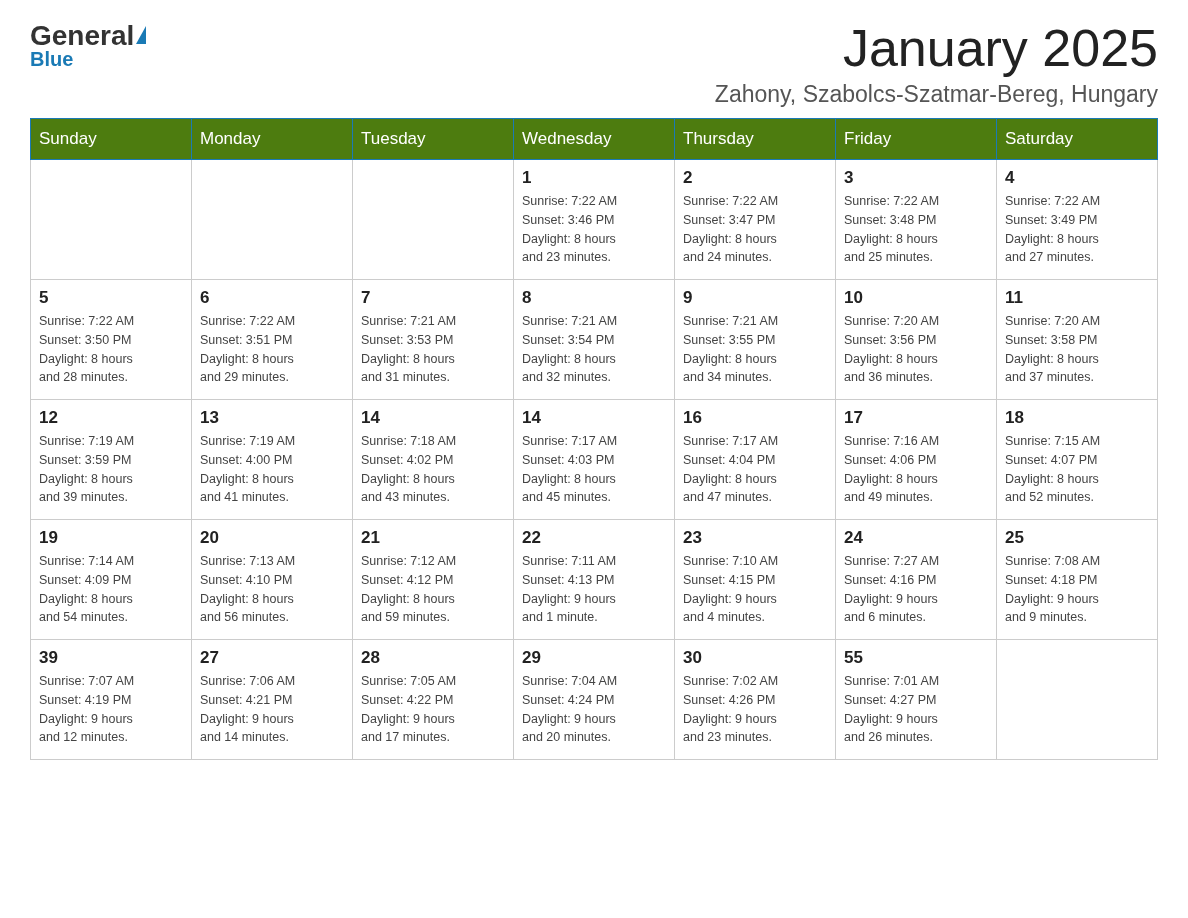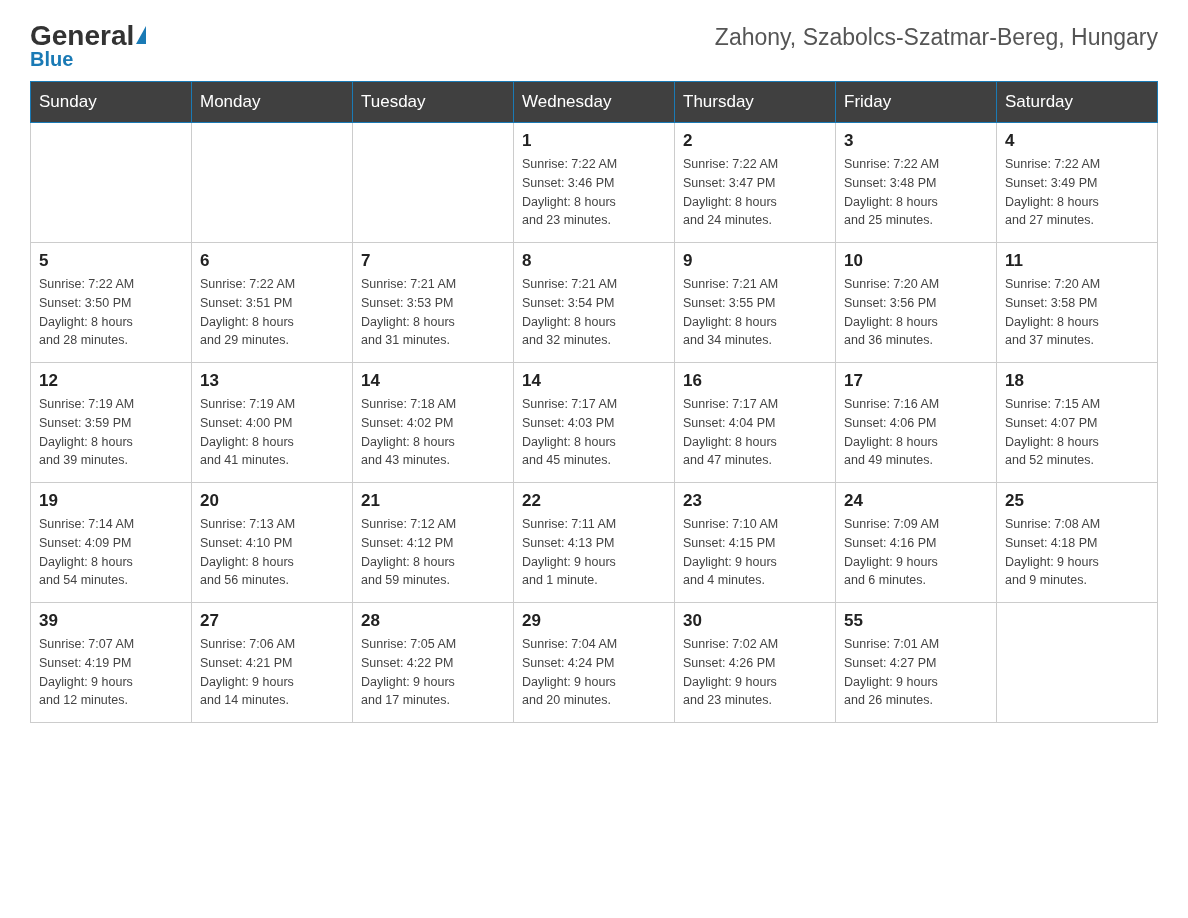--- a/index.html
+++ b/index.html
@@ -53,21 +53,21 @@
       font-size: 23px;
       color: #555;
       margin-top: 4px;
     }
     .calendar {
       width: 100%;
       border-collapse: collapse;
       margin-top: 10px;
     }
     .calendar thead tr th {
-      background-color: #404040;
+      background-color: #4d7c0f;
       color: #fff;
       font-size: 17px;
       font-weight: normal;
       padding: 10px 8px;
       text-align: left;
       border: 1px solid #1a7ab5;
     }
     .calendar tbody tr td {
       vertical-align: top;
       padding: 8px 8px 12px 8px;
@@ -103,20 +103,21 @@
   <div class="logo">
     <div class="logo-text">
       <span class="logo-general">General</span>
         <span class="logo-triangle"></span>
     </div>
     <div style="margin-top:-4px;">
       <span class="logo-blue" style="font-size:20px;font-weight:bold;">Blue</span>
     </div>
   </div>
   <div class="title-block">
+    <div class="calendar-title">January 2025</div>
     <div class="calendar-subtitle">Zahony, Szabolcs-Szatmar-Bereg, Hungary</div>
   </div>
 </div>
 
 <table class="calendar">
   <thead>
     <tr>
     <th>Sunday</th>
         <th>Monday</th>
         <th>Tuesday</th>
@@ -293,21 +294,21 @@
         </td>
         <td>
           <span class="day-number">23</span>
           <div class="day-info" style="white-space: pre-line;">Sunrise: 7:10 AM
 Sunset: 4:15 PM
 Daylight: 9 hours
 and 4 minutes.</div>
         </td>
         <td>
           <span class="day-number">24</span>
-          <div class="day-info" style="white-space: pre-line;">Sunrise: 7:09 AM
+          <div class="day-info" style="white-space: pre-line;">Sunrise: 7:27 AM
 Sunset: 4:16 PM
 Daylight: 9 hours
 and 6 minutes.</div>
         </td>
         <td>
           <span class="day-number">25</span>
           <div class="day-info" style="white-space: pre-line;">Sunrise: 7:08 AM
 Sunset: 4:18 PM
 Daylight: 9 hours
 and 9 minutes.</div>

